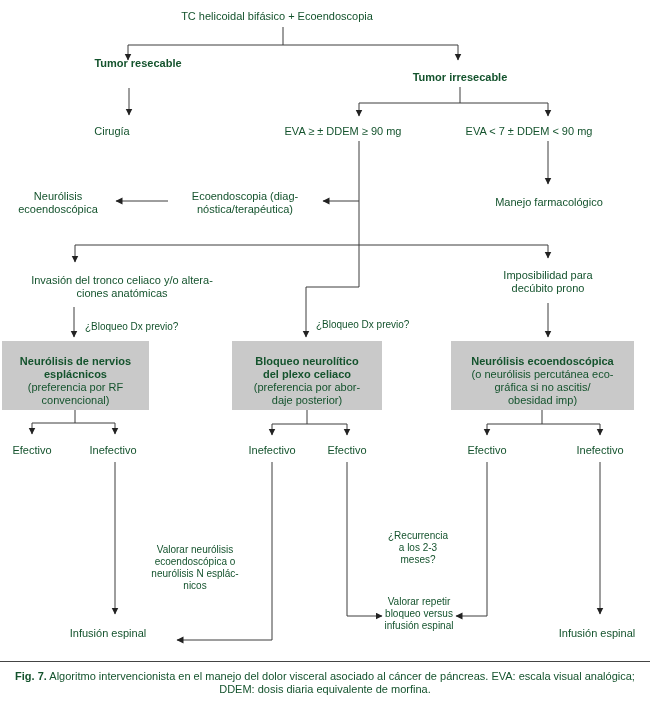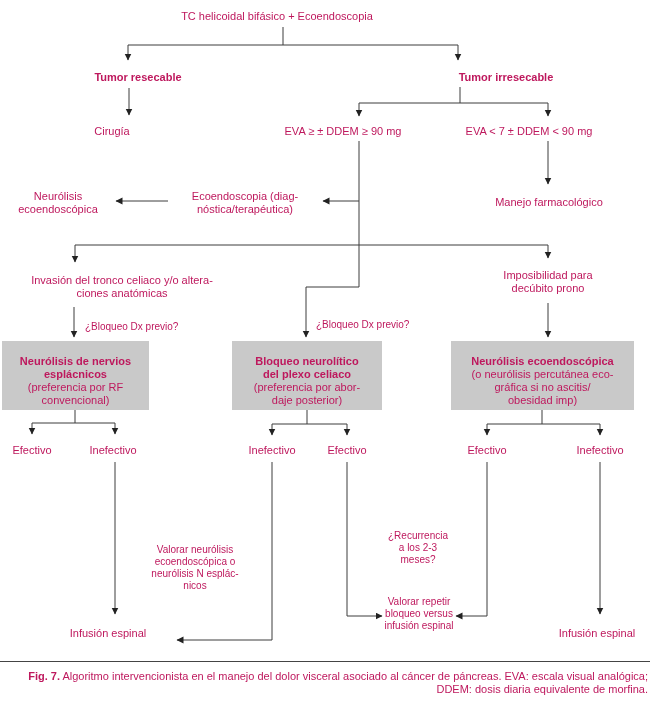--- a/index.html
+++ b/index.html
@@ -1,29 +1,29 @@
 <!DOCTYPE html>
 <html><head>
 <meta charset="utf-8">
 <style>
   html,body{margin:0;padding:0;background:#ffffff;}
   #canvas{position:relative;width:650px;height:702px;background:#ffffff;overflow:hidden;
-          font-family:"Liberation Sans", sans-serif;color:#be185d;}
+          font-family:"Liberation Sans", sans-serif;color:#14532d;}
   svg.wires{position:absolute;left:0;top:0;width:650px;height:702px;}
   .node{position:absolute;white-space:pre;text-align:center;transform:translateX(-50%);
         font-size:11px;line-height:12.5px;}
   .bold{font-weight:bold;}
   .small{font-size:10px;line-height:12px;}
   .lbl{position:absolute;white-space:nowrap;font-size:10px;line-height:11px;}
   .gray-box{position:absolute;background:#c9c9c9;box-sizing:border-box;text-align:center;
             font-size:11px;line-height:13px;padding-top:6px;}
   .gray-box .bt{font-weight:bold;white-space:pre;margin-top:8px;}
   .gray-box .bs{white-space:pre;}
   .caption{position:absolute;left:2px;top:670px;width:646px;font-size:11px;line-height:13px;
-           white-space:normal;text-align:right;}
+           white-space:normal;text-align:center;}
   .rule{position:absolute;left:0;top:661px;width:650px;border-top:1px solid #444;}
   .em{}
 </style>
 </head>
 <body>
 
 <div id="canvas">
 
   <svg class="wires" viewBox="0 0 650 702" xmlns="http://www.w3.org/2000/svg">
     <defs>
@@ -80,22 +80,22 @@
       <line x1="115" y1="462" x2="115" y2="614" marker-end="url(#ah)"></line>
       <polyline points="272,462 272,640 177,640" marker-end="url(#ah)"></polyline>
       <polyline points="347,462 347,616 382,616" marker-end="url(#ah)"></polyline>
       <polyline points="487,462 487,616 456,616" marker-end="url(#ah)"></polyline>
       <line x1="600" y1="462" x2="600" y2="614" marker-end="url(#ah)"></line>
     </g>
   </svg>
 
   <div class="node" style="left:277px;top:10px;">TC helicoidal bifásico + Ecoendoscopia</div>
 
-  <div class="node bold" style="left:138px;top:71px;text-align:center;">Tumor resecable</div>
-  <div class="node bold" style="left:460px;top:71px;margin-left:46px;">Tumor irresecable</div>
+  <div class="node bold" style="left:138px;top:57px;text-align:center;">Tumor resecable</div>
+  <div class="node bold" style="left:460px;top:71px;">Tumor irresecable</div>
 
   <div class="node" style="left:112px;top:125px;">Cirugía</div>
   <div class="node" style="left:343px;top:125px;">EVA ≥ ± DDEM ≥ 90 mg</div>
   <div class="node" style="left:529px;top:125px;">EVA &lt; 7 ± DDEM &lt; 90 mg</div>
 
   <div class="node" style="left:58px;top:190px;">Neurólisis
 ecoendoscópica</div>
   <div class="node" style="left:245px;top:190px;">Ecoendoscopia (diag-
 nóstica/terapéutica)</div>
   <div class="node" style="left:549px;top:196px;">Manejo farmacológico</div>

